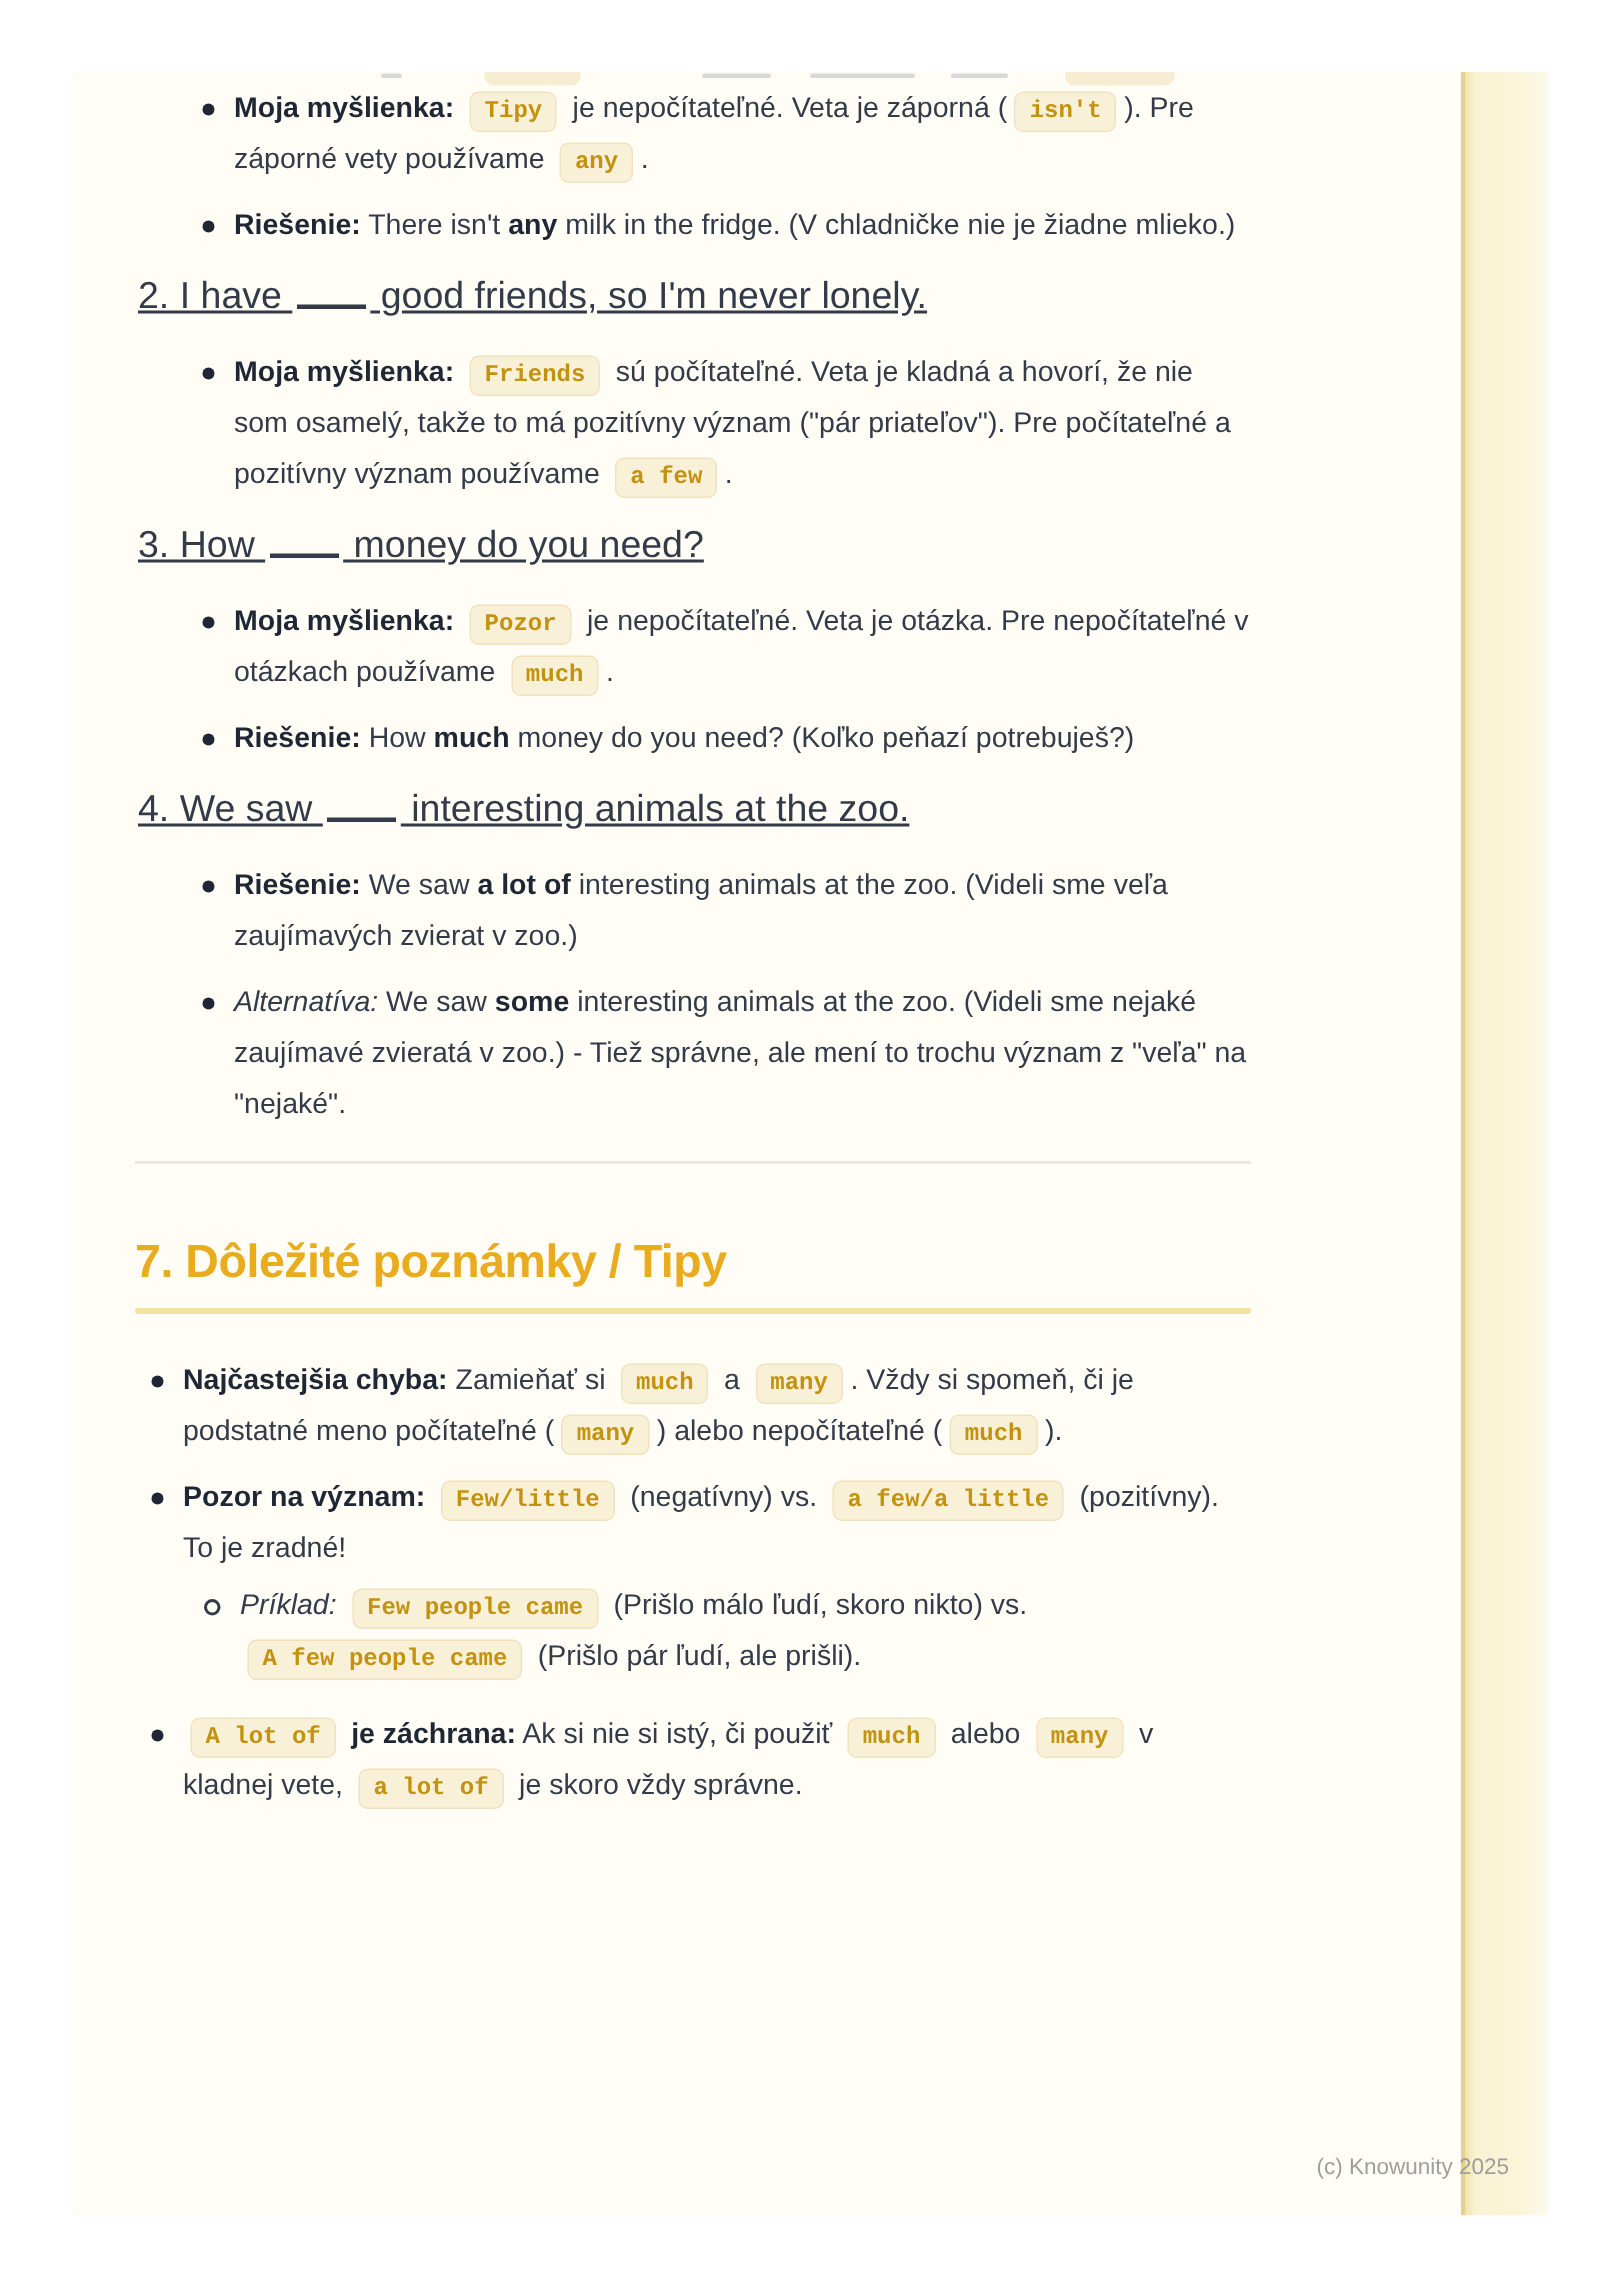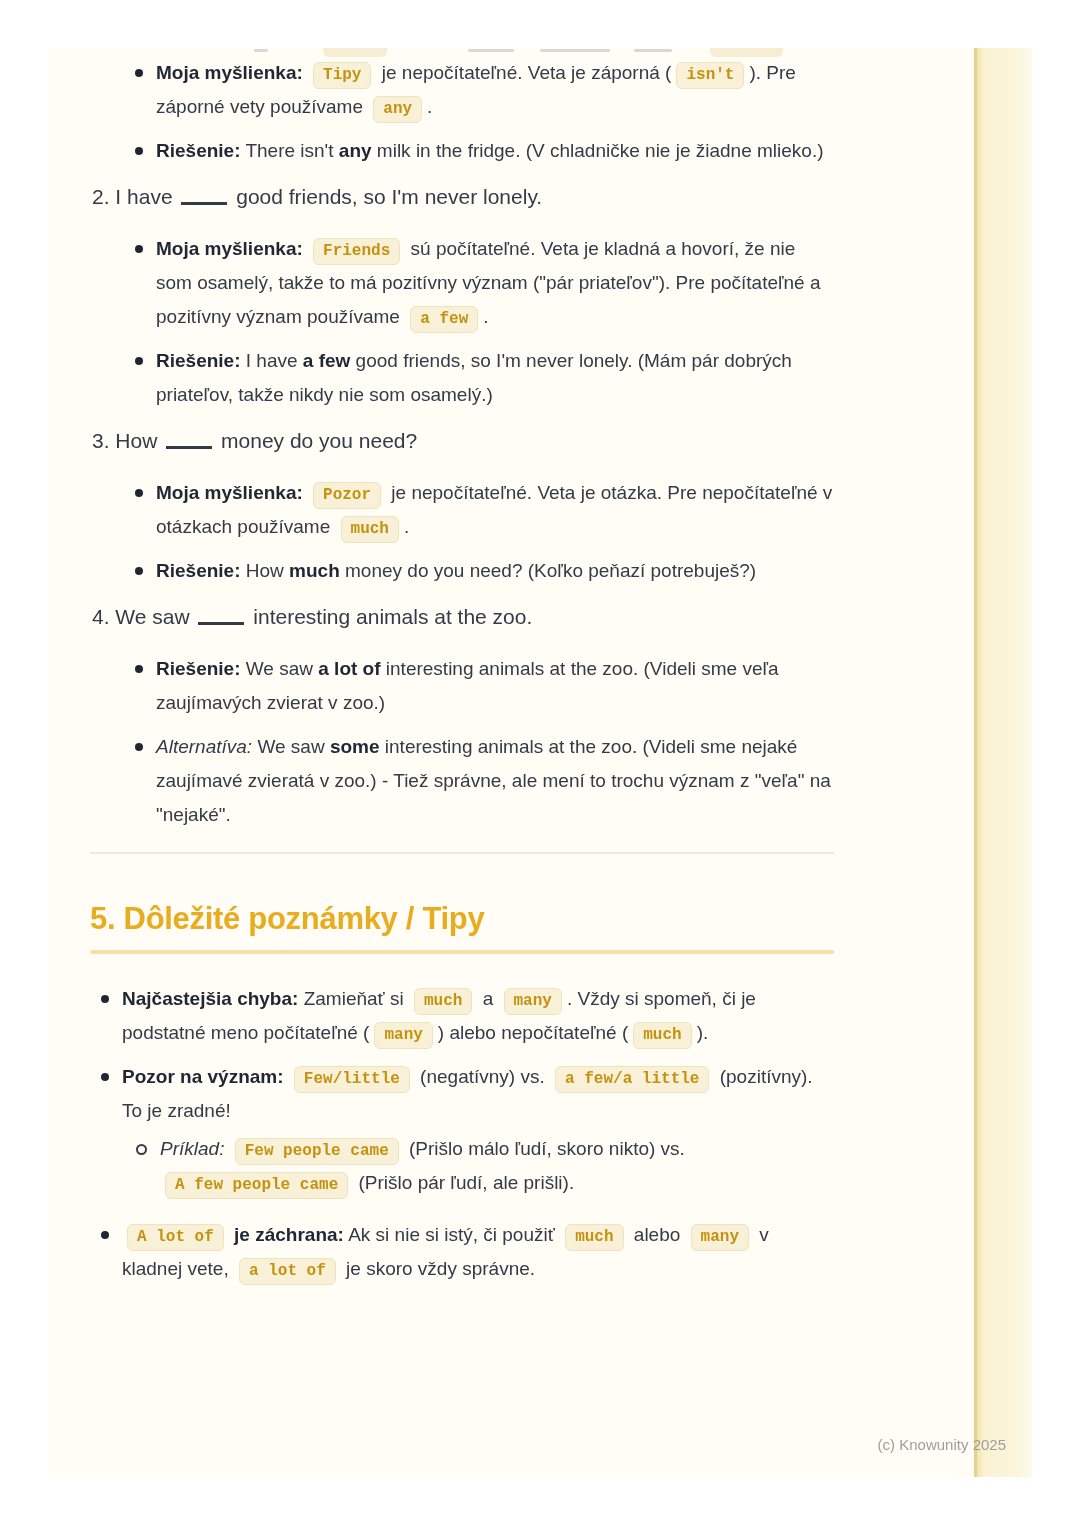--- a/index.html
+++ b/index.html
@@ -18,21 +18,21 @@
     position:absolute;right:0;top:0;width:55px;height:100%;
     background:linear-gradient(to right,#F1E5AE 0px,#FAF2D3 7px,#FBF4D9 34px,#FDFAEC 55px);
     border-left:3px solid var(--strip-border,#E5D28A);
   }
   .cut-line{position:absolute;left:0;top:0;width:930px;height:10px;}
   .cut-badge{position:absolute;top:0;height:9px;background:#F7EDD3;border-radius:0 0 6px 6px;}
   .cut-mark{position:absolute;background:#8B93A1;opacity:.35;height:3px;top:1px;border-radius:2px;}
   .content{position:absolute;left:42px;top:8px;width:744px;}
   .question{
     margin:12px 0 18px;margin-left:2px;
-    font-size:21px;line-height:34px;color:var(--body-text,#333B49);
+    font-size:25px;line-height:34px;color:var(--body-text,#333B49);text-decoration:underline;
   }
   .blank{
     display:inline-block;width:46px;height:3px;margin:0 3px;
     background:var(--body-text,#333B49);vertical-align:-1px;
   }
   .li{display:flex;align-items:flex-start;margin:0 0 10px;}
   .li-text{flex:1;font-size:19px;line-height:34px;}
   .marker{flex:0 0 8px;width:8px;height:8px;border-radius:50%;
     background:var(--bold-text,#1F2735);margin:13px 13px 0 0;}
   .marker.circle{flex-basis:7px;width:7px;height:7px;background:transparent;
@@ -92,24 +92,20 @@
               </div>
             </div>
           </div>
           <div>
             <div class="question">2. I have <span class="blank"></span> good friends, so I'm never lonely.</div>
             <div class="ex-bullets">
               <div class="li">
                 <span class="marker disc"></span>
                 <div class="li-text"><strong class="bld">Moja myšlienka:</strong> <span class="code">Friends</span> sú počítateľné. Veta je kladná a hovorí, že nie som osamelý, takže to má pozitívny význam ("pár priateľov"). Pre počítateľné a pozitívny význam používame <span class="code">a few</span>.</div>
               </div>
-              <div class="li">
-                <span class="marker disc"></span>
-                <div class="li-text"><strong class="bld">Riešenie:</strong> I have <strong class="bld">a few</strong> good friends, so I'm never lonely. (Mám pár dobrých priateľov, takže nikdy nie som osamelý.)</div>
-              </div>
             </div>
           </div>
           <div>
             <div class="question">3. How <span class="blank"></span> money do you need?</div>
             <div class="ex-bullets">
               <div class="li">
                 <span class="marker disc"></span>
                 <div class="li-text"><strong class="bld">Moja myšlienka:</strong> <span class="code">Pozor</span> je nepočítateľné. Veta je otázka. Pre nepočítateľné v otázkach používame <span class="code">much</span>.</div>
               </div>
               <div class="li">
@@ -128,21 +124,21 @@
               <div class="li">
                 <span class="marker disc"></span>
                 <div class="li-text"><em class="ital">Alternatíva:</em> We saw <strong class="bld">some</strong> interesting animals at the zoo. (Videli sme nejaké zaujímavé zvieratá v zoo.) - Tiež správne, ale mení to trochu význam z "veľa" na "nejaké".</div>
               </div>
             </div>
           </div>
         </div>
 
       <div class="divider"></div>
 
-      <h2 class="notes-title">5. Dôležité poznámky / Tipy</h2>
+      <h2 class="notes-title">7. Dôležité poznámky / Tipy</h2>
       <div class="underline"></div>
 
       <div id="tips">
           <div class="li">
             <span class="marker disc"></span>
             <div class="li-text"><strong class="bld">Najčastejšia chyba:</strong> Zamieňať si <span class="code">much</span> a <span class="code">many</span>. Vždy si spomeň, či je podstatné meno počítateľné (<span class="code">many</span>) alebo nepočítateľné (<span class="code">much</span>).</div>
           </div>
           <div class="li">
             <span class="marker disc"></span>
             <div class="li-text"><strong class="bld">Pozor na význam:</strong> <span class="code">Few/little</span> (negatívny) vs. <span class="code">a few/a little</span> (pozitívny). To je zradné!<div class="sub">

